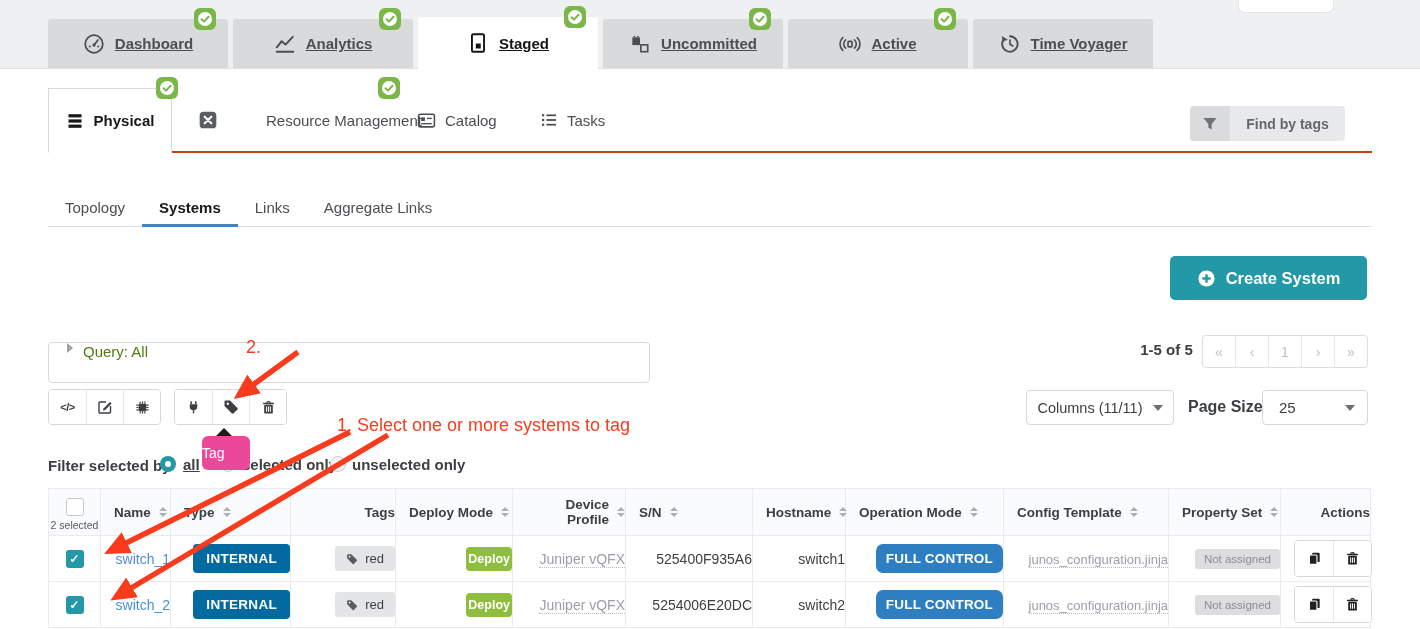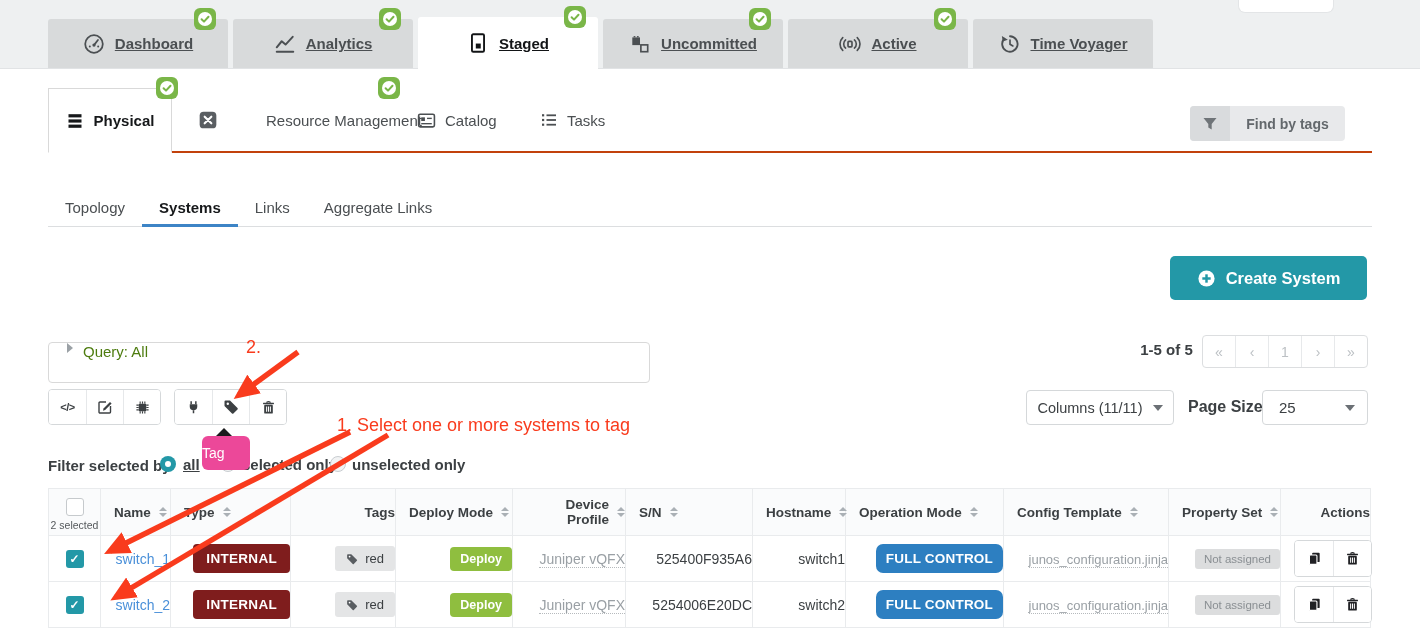--- a/index.html
+++ b/index.html
@@ -125,24 +125,24 @@
     border-top:4px solid #aab0b5; }
   .hcheck { width:18px; height:18px; border:1.5px solid #c6cacd; border-radius:3px;
     background:#fff; margin:4px auto 3px; cursor:pointer; }
   .selcount { font-size:10.5px; font-weight:400; color:#55595c; }
   .rcheck { width:18px; height:18px; border-radius:3px; background:#2398a7; margin:0 auto;
     display:flex; align-items:center; justify-content:center; color:#fff; font-size:12px;
     font-weight:700; cursor:pointer; }
   a.name-link { color:#4a90d9; text-decoration:none; cursor:pointer; }
   a.glink { color:#9aa0a5; text-decoration:none; border-bottom:1px dotted #b6babd; cursor:pointer; }
   .cfg { font-size:13px; }
-  .badge-teal { display:inline-block; background:#7f1d1d; color:#fff; font-size:13.5px;
+  .badge-teal { display:inline-block; background:#0369a1; color:#fff; font-size:13.5px;
     font-weight:700; padding:7px 13px; border-radius:4px; letter-spacing:0.3px; }
   .badge-green { display:inline-block; background:#8fbe3f; color:#fff; font-size:12.5px;
-    font-weight:700; padding:5px 10px; border-radius:4px; }
+    font-weight:700; padding:5px 2px; border-radius:4px; }
   .badge-blue { display:inline-block; background:#2d7fc1; color:#fff; font-size:13.5px;
     font-weight:700; padding:7px 10px; border-radius:7px; letter-spacing:0.2px; }
   .chip { display:inline-flex; align-items:center; gap:7px; background:#e4e5e6;
     border-radius:3px; padding:5px 11px; font-size:13px; color:#3c4043; }
   .chip-gray { display:inline-block; background:#dcddde; border-radius:3px;
     padding:4px 9px; font-size:11.5px; color:#8a8f93; }
   .act-group { display:inline-flex; border:1px solid #d5d8da; border-radius:4px;
     background:#fff; overflow:hidden; }
   .act-btn { width:38px; height:35px; display:flex; align-items:center; justify-content:center;
     background:#fff; border:none; border-left:1px solid #e6e8ea; cursor:pointer; color:#202124; }

